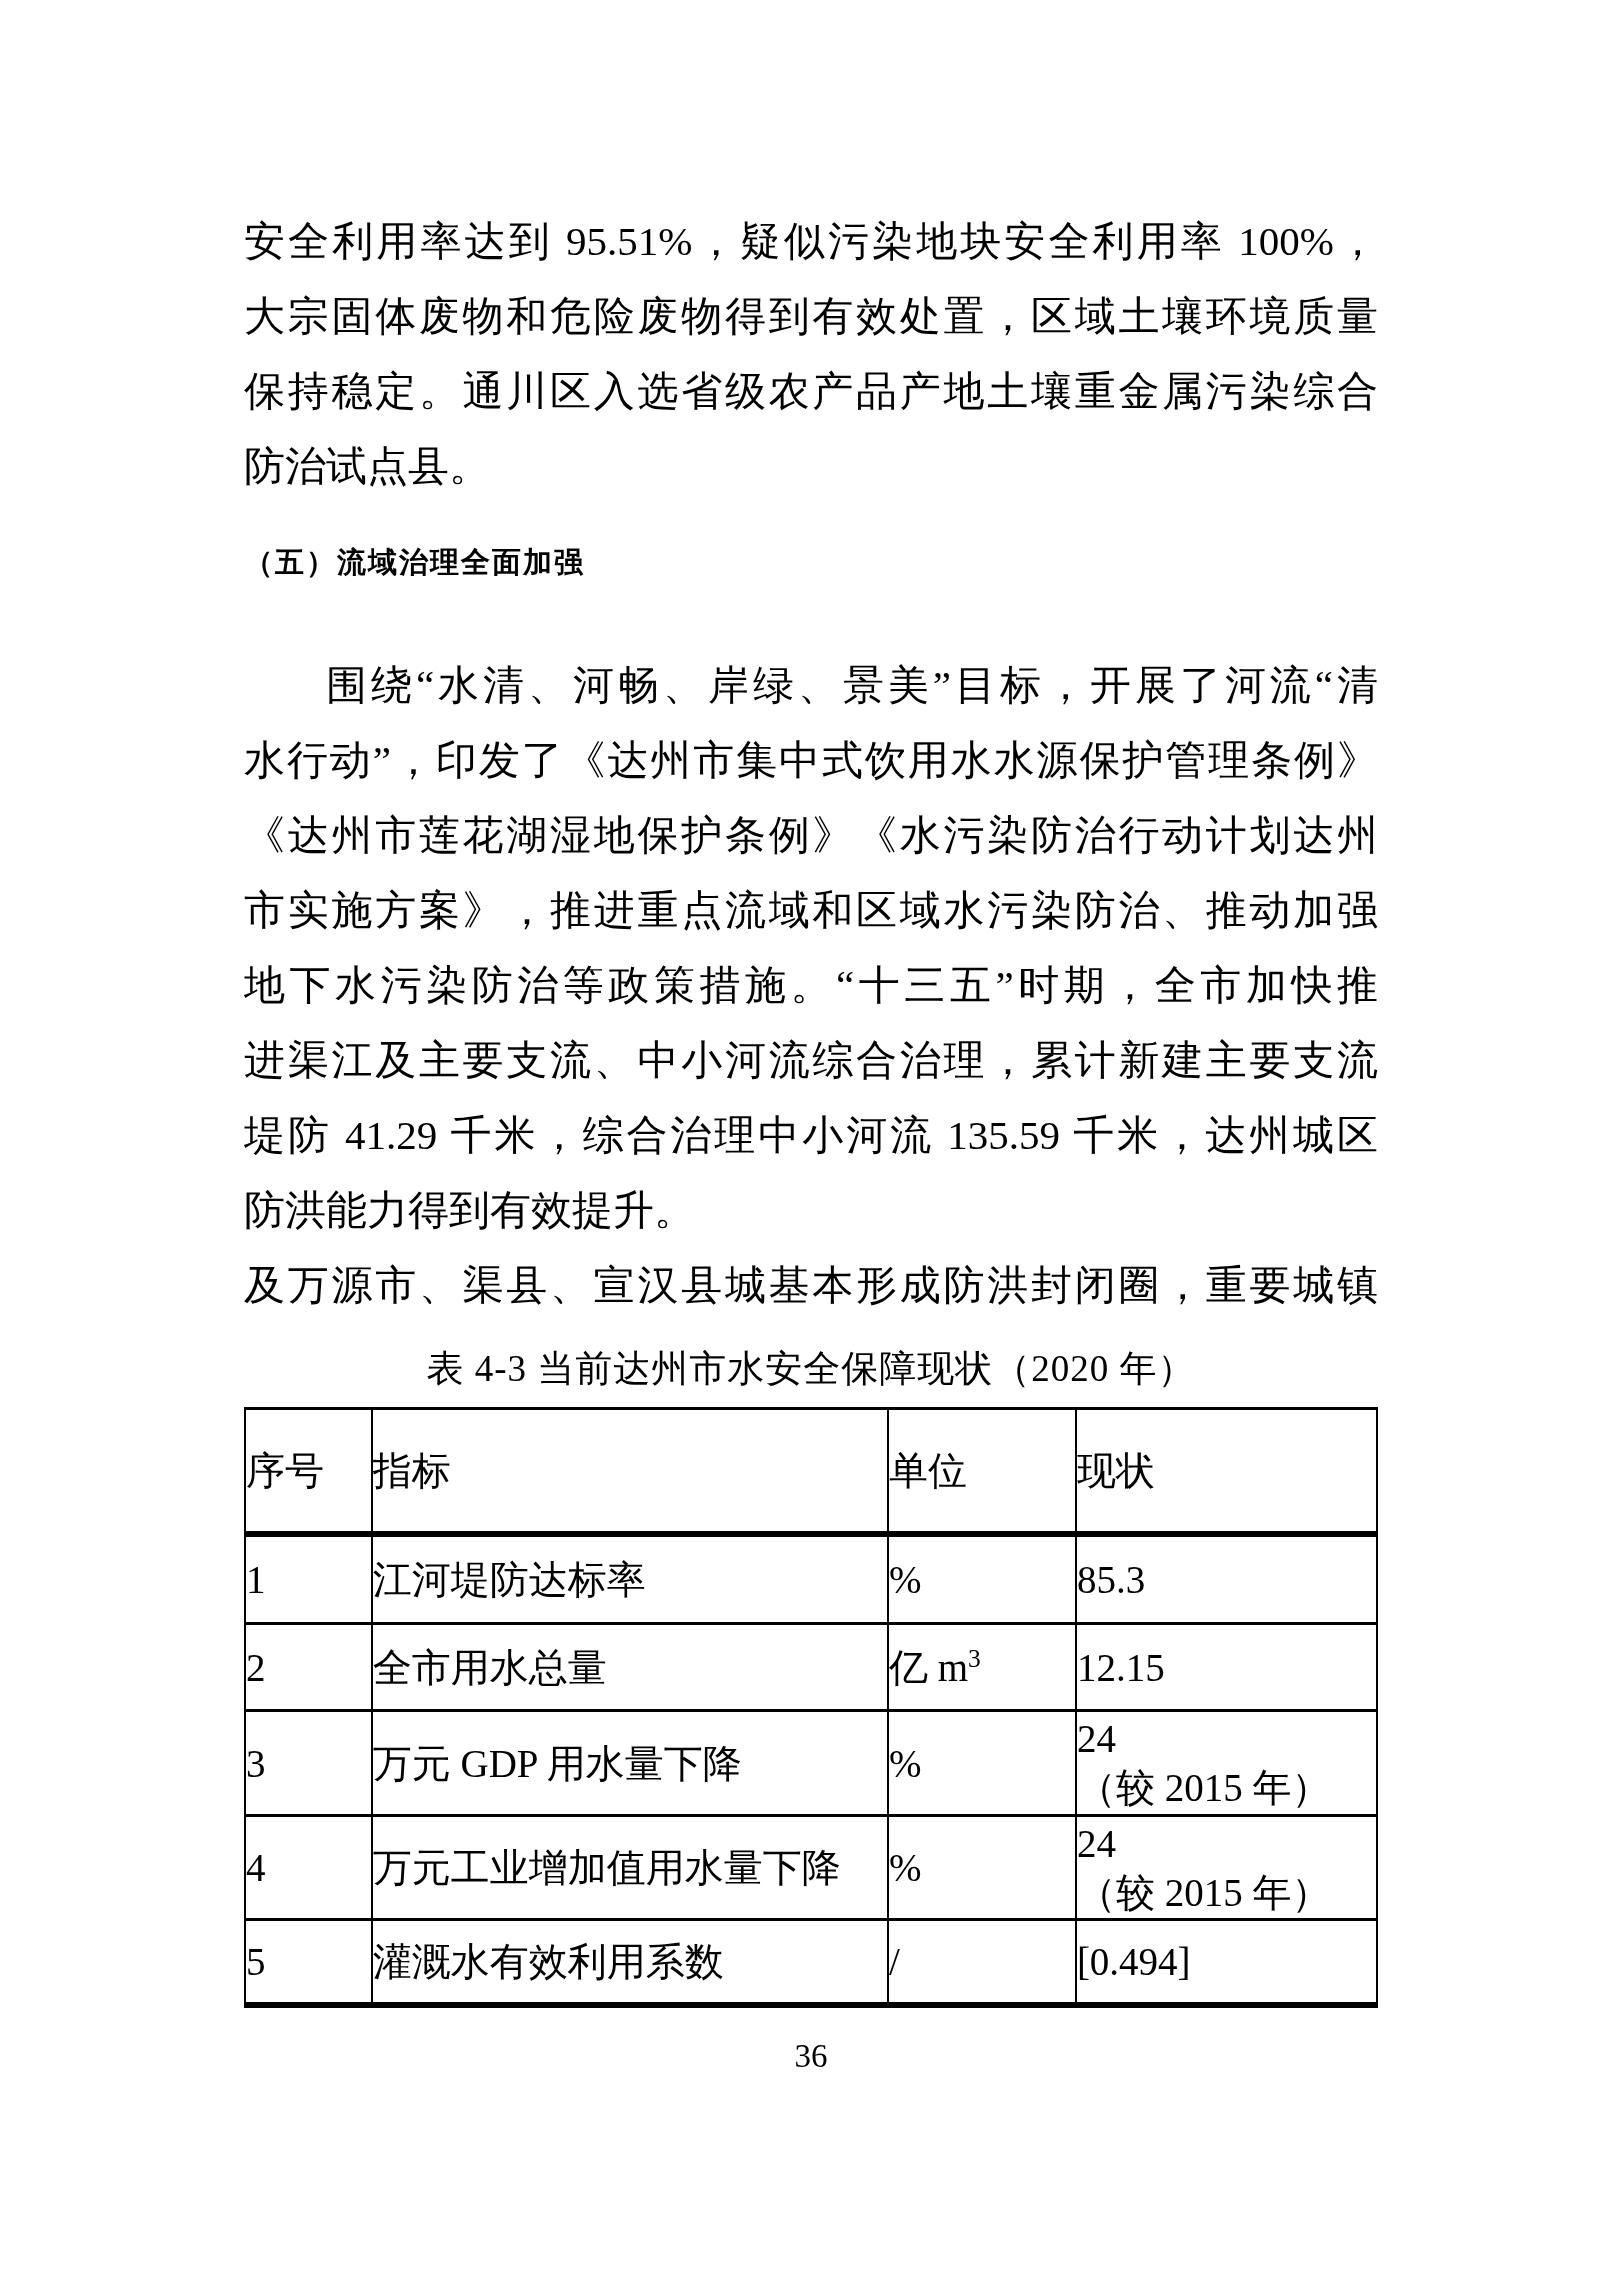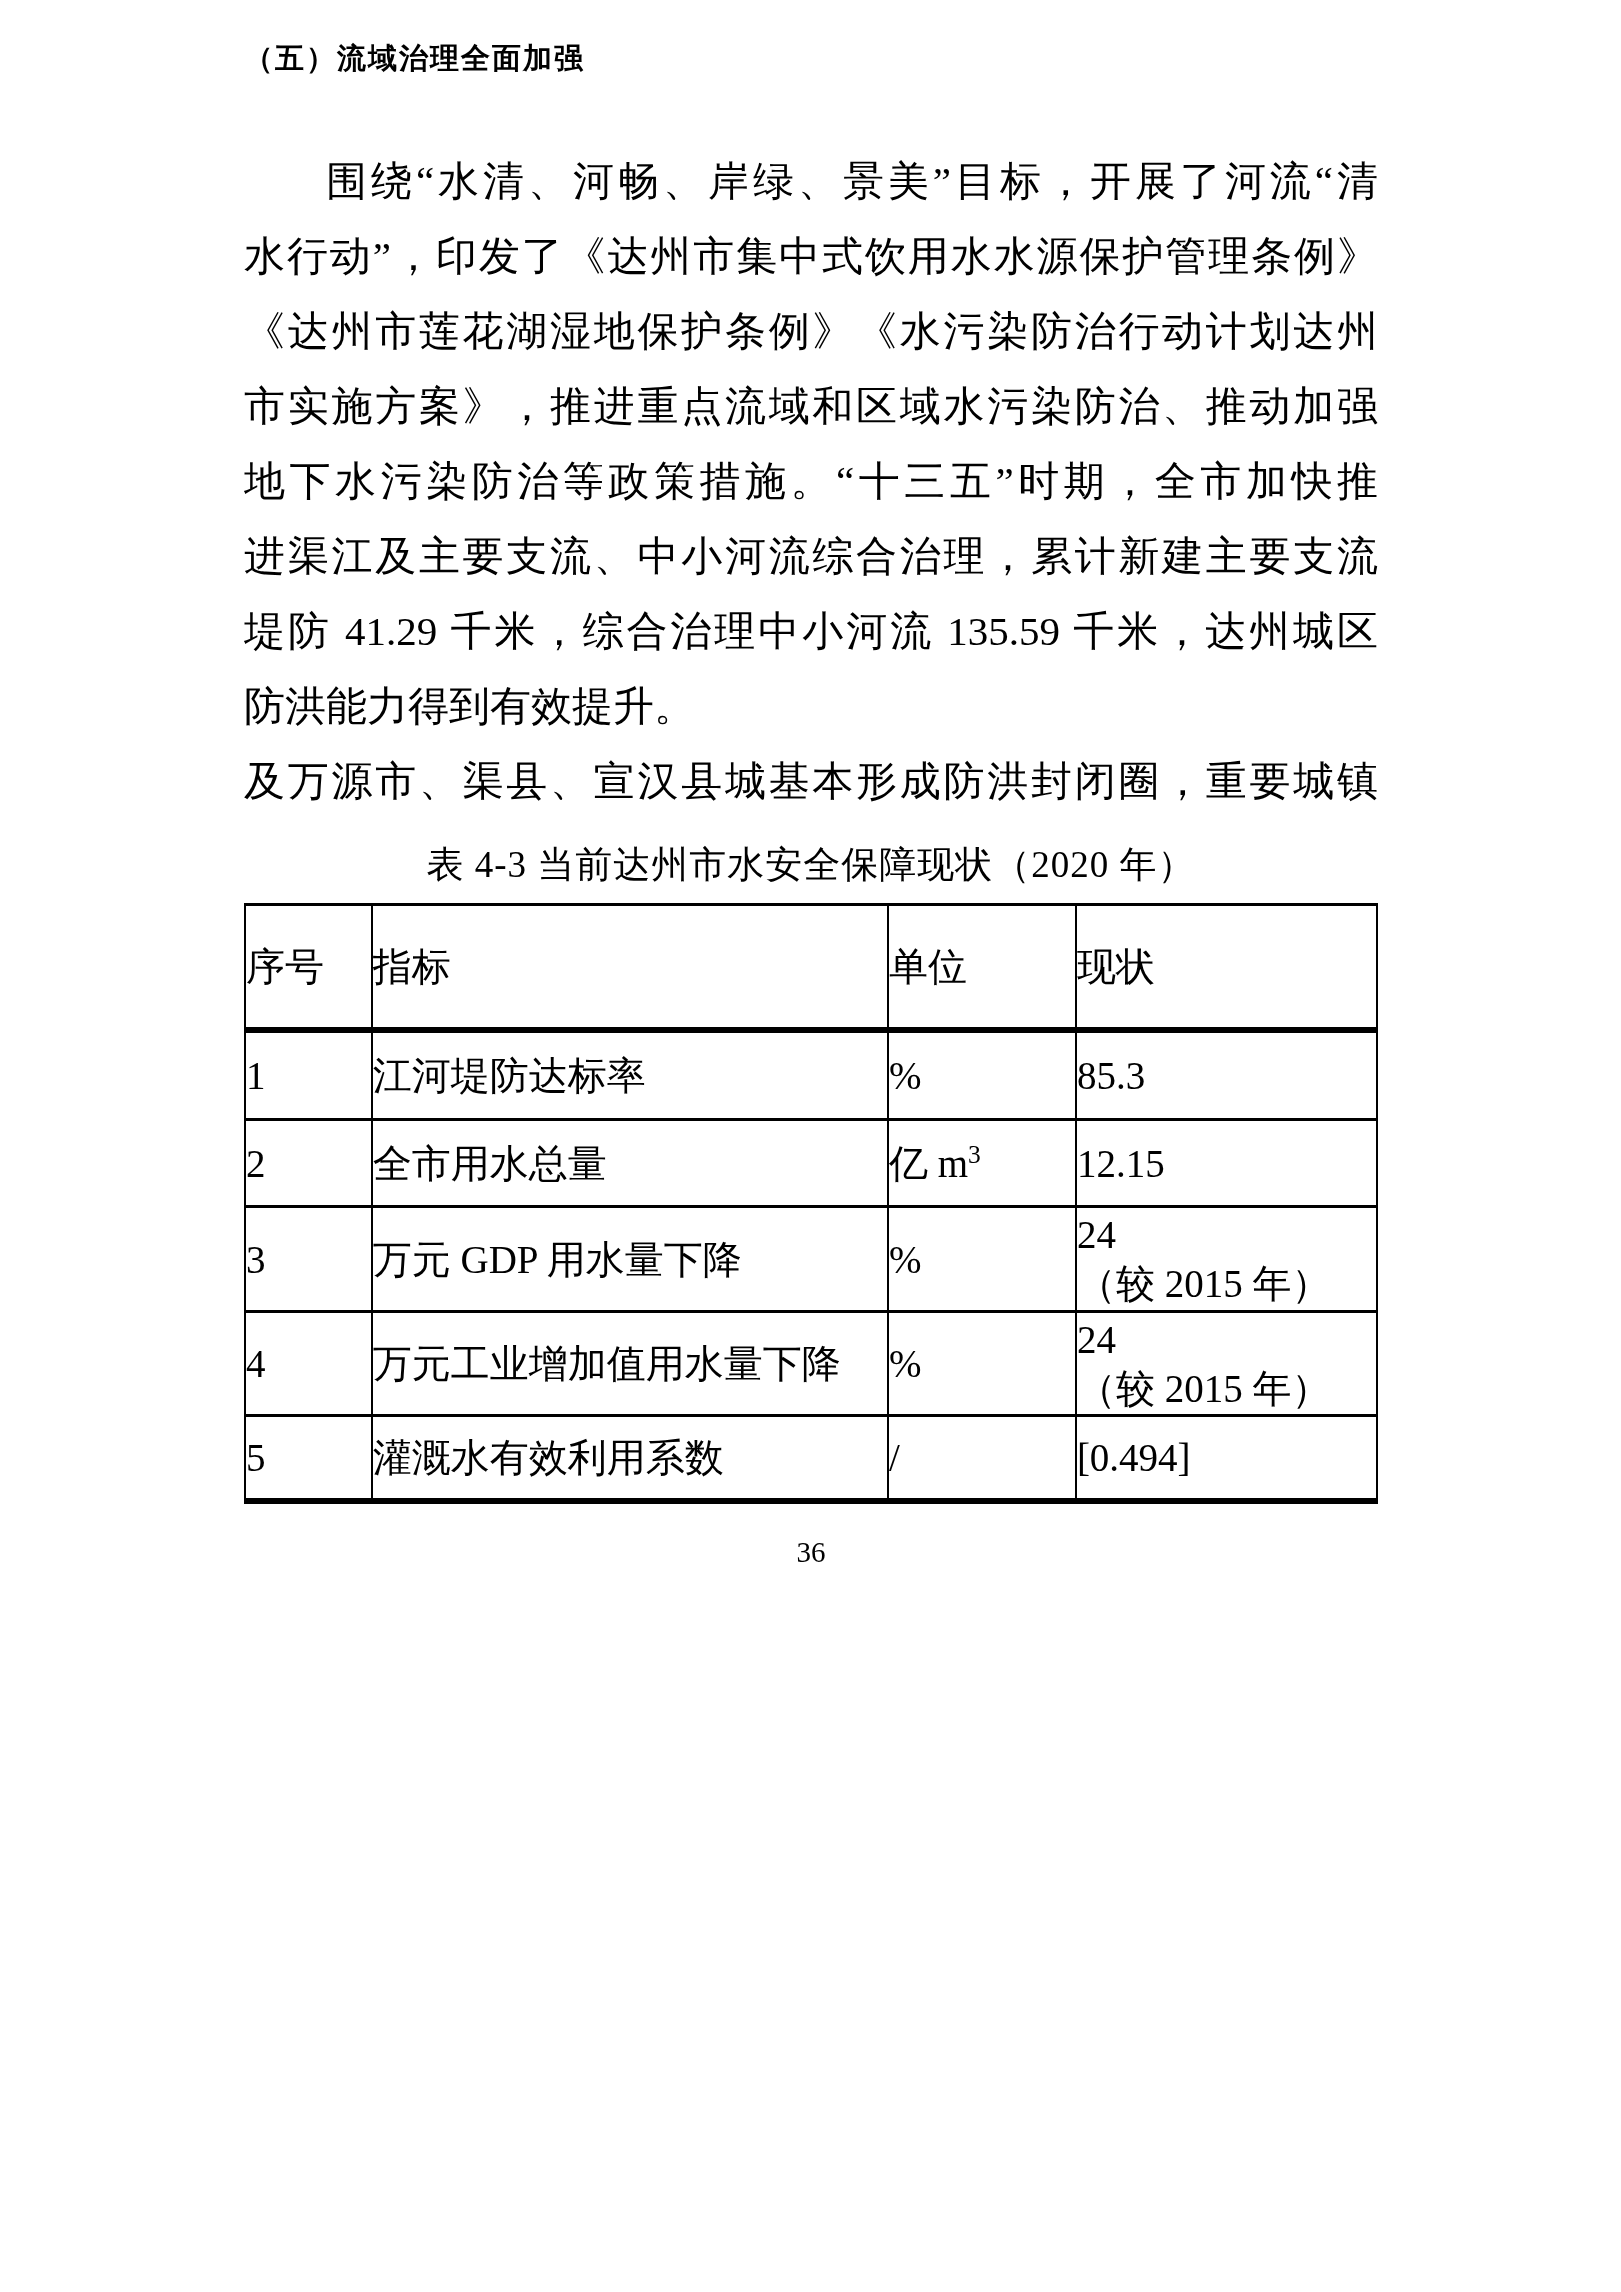--- a/index.html
+++ b/index.html
@@ -91,30 +91,36 @@
   table.data-table tr.row-5 td { height: 81px; border-bottom: 6.9px solid #000; }
   .two-line div { line-height: 49px; }
   sup.unit-sup {
     font-size: 25.5px;
     vertical-align: super;
     line-height: 0;
   }
   .page-number {
     margin-top: 29px;
     text-align: center;
-    font-size: 29px;
+    font-size: 33px;
     line-height: 39px;
   }
 </style>
 </head>
 <body>
 
 <div class="page">
   <div class="content">
 
+    <div class="para para1">
+      <div class="line">安全利用率达到 95.51%，疑似污染地块安全利用率 100%，</div>
+      <div class="line">大宗固体废物和危险废物得到有效处置，区域土壤环境质量</div>
+      <div class="line">保持稳定。通川区入选省级农产品产地土壤重金属污染综合</div>
+      <div class="line last">防治试点县。</div>
+    </div>
 
     <div class="section-heading">（五）流域治理全面加强</div>
 
     <div class="para para2">
       <div class="line indent">围绕“水清、河畅、岸绿、景美”目标，开展了河流“清</div>
       <div class="line">水行动”，印发了《达州市集中式饮用水水源保护管理条例》</div>
       <div class="line">《达州市莲花湖湿地保护条例》《水污染防治行动计划达州</div>
       <div class="line">市实施方案》，推进重点流域和区域水污染防治、推动加强</div>
       <div class="line">地下水污染防治等政策措施。“十三五”时期，全市加快推</div>
       <div class="line">进渠江及主要支流、中小河流综合治理，累计新建主要支流</div>

